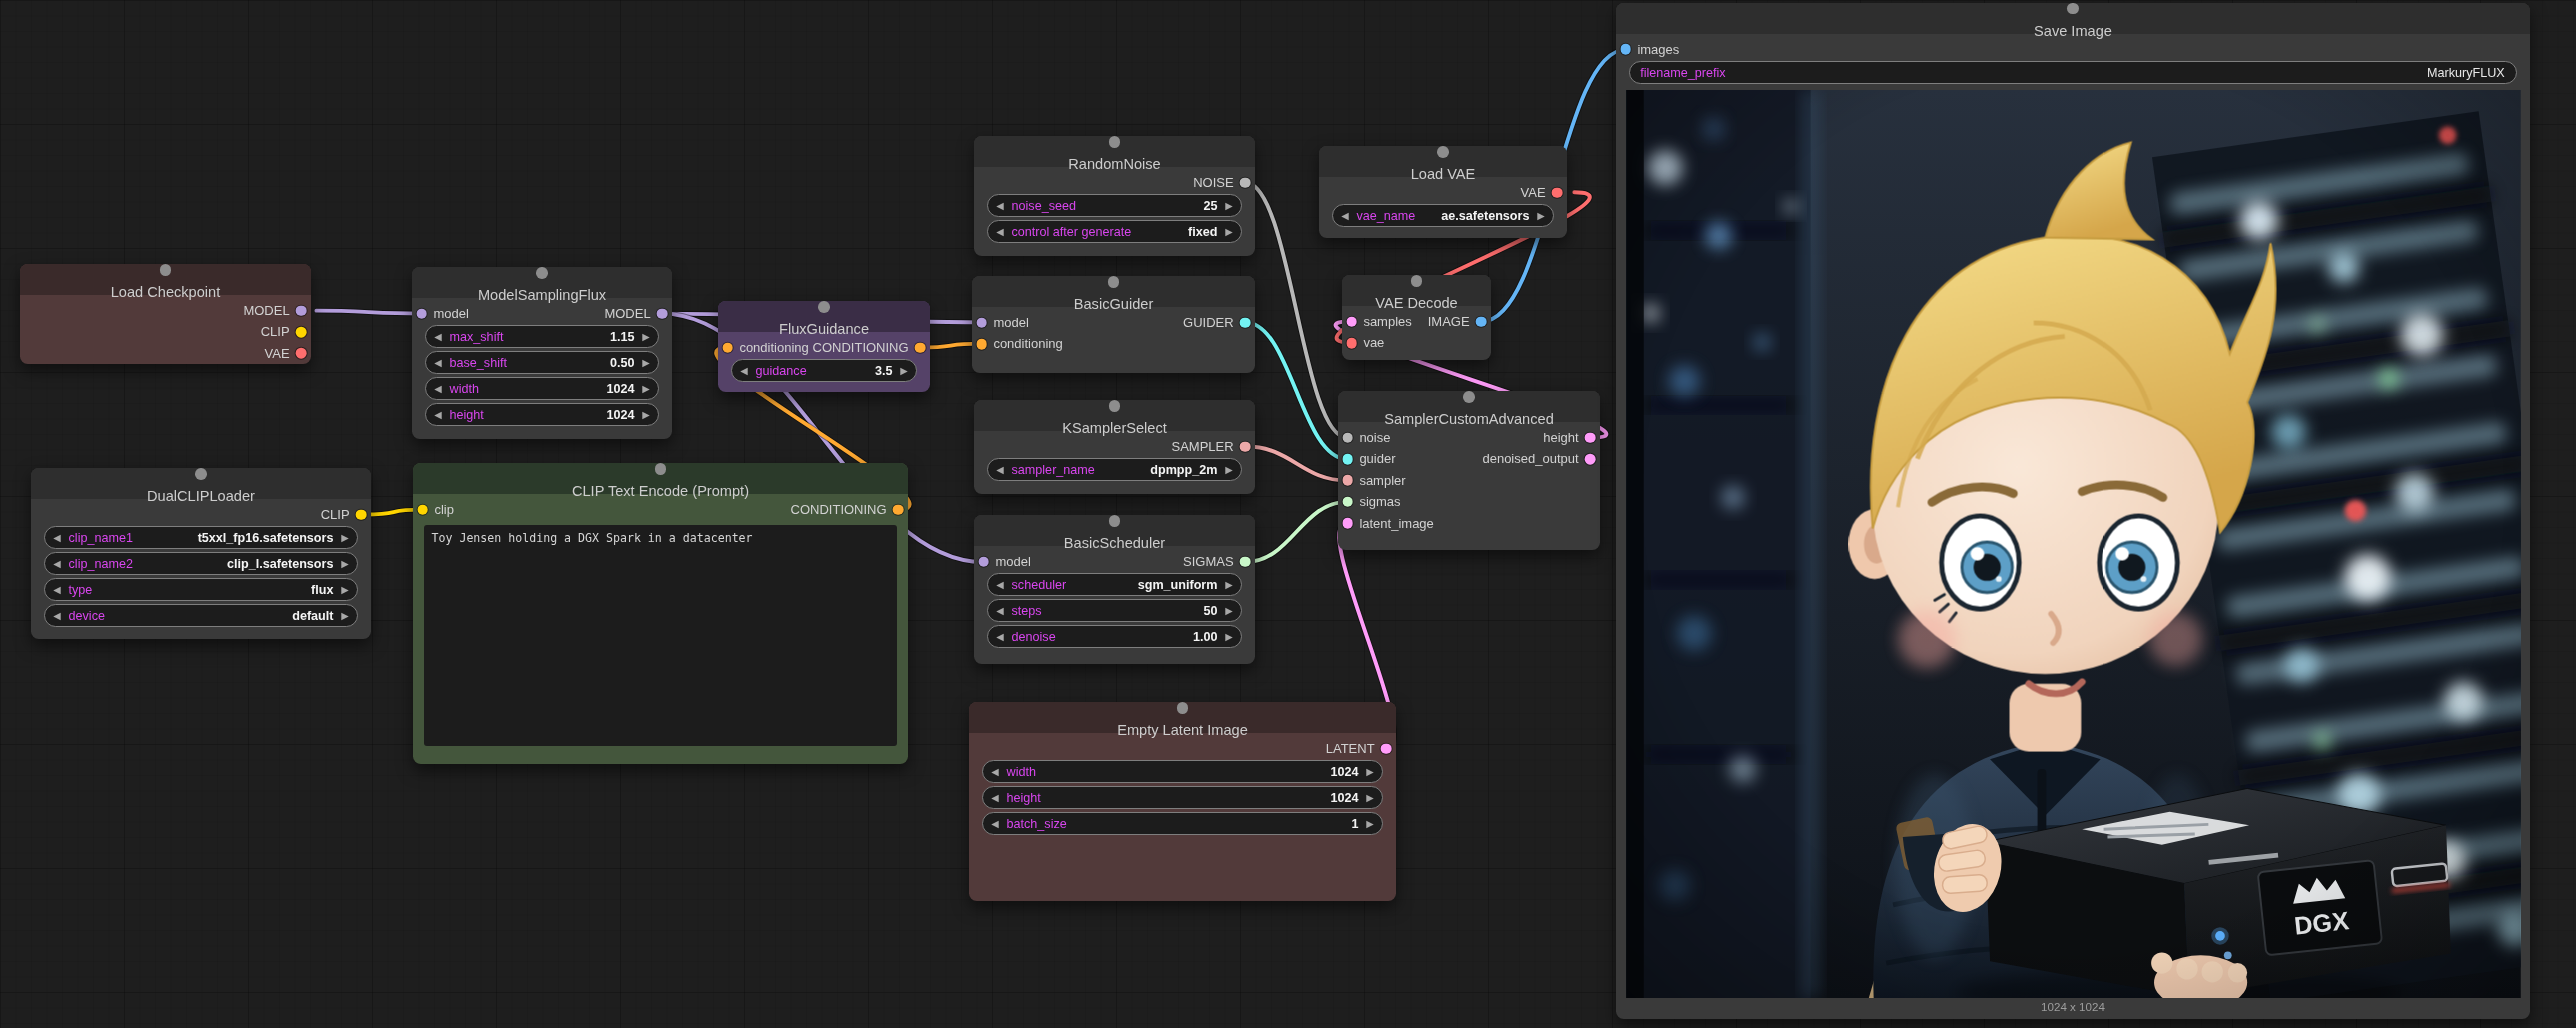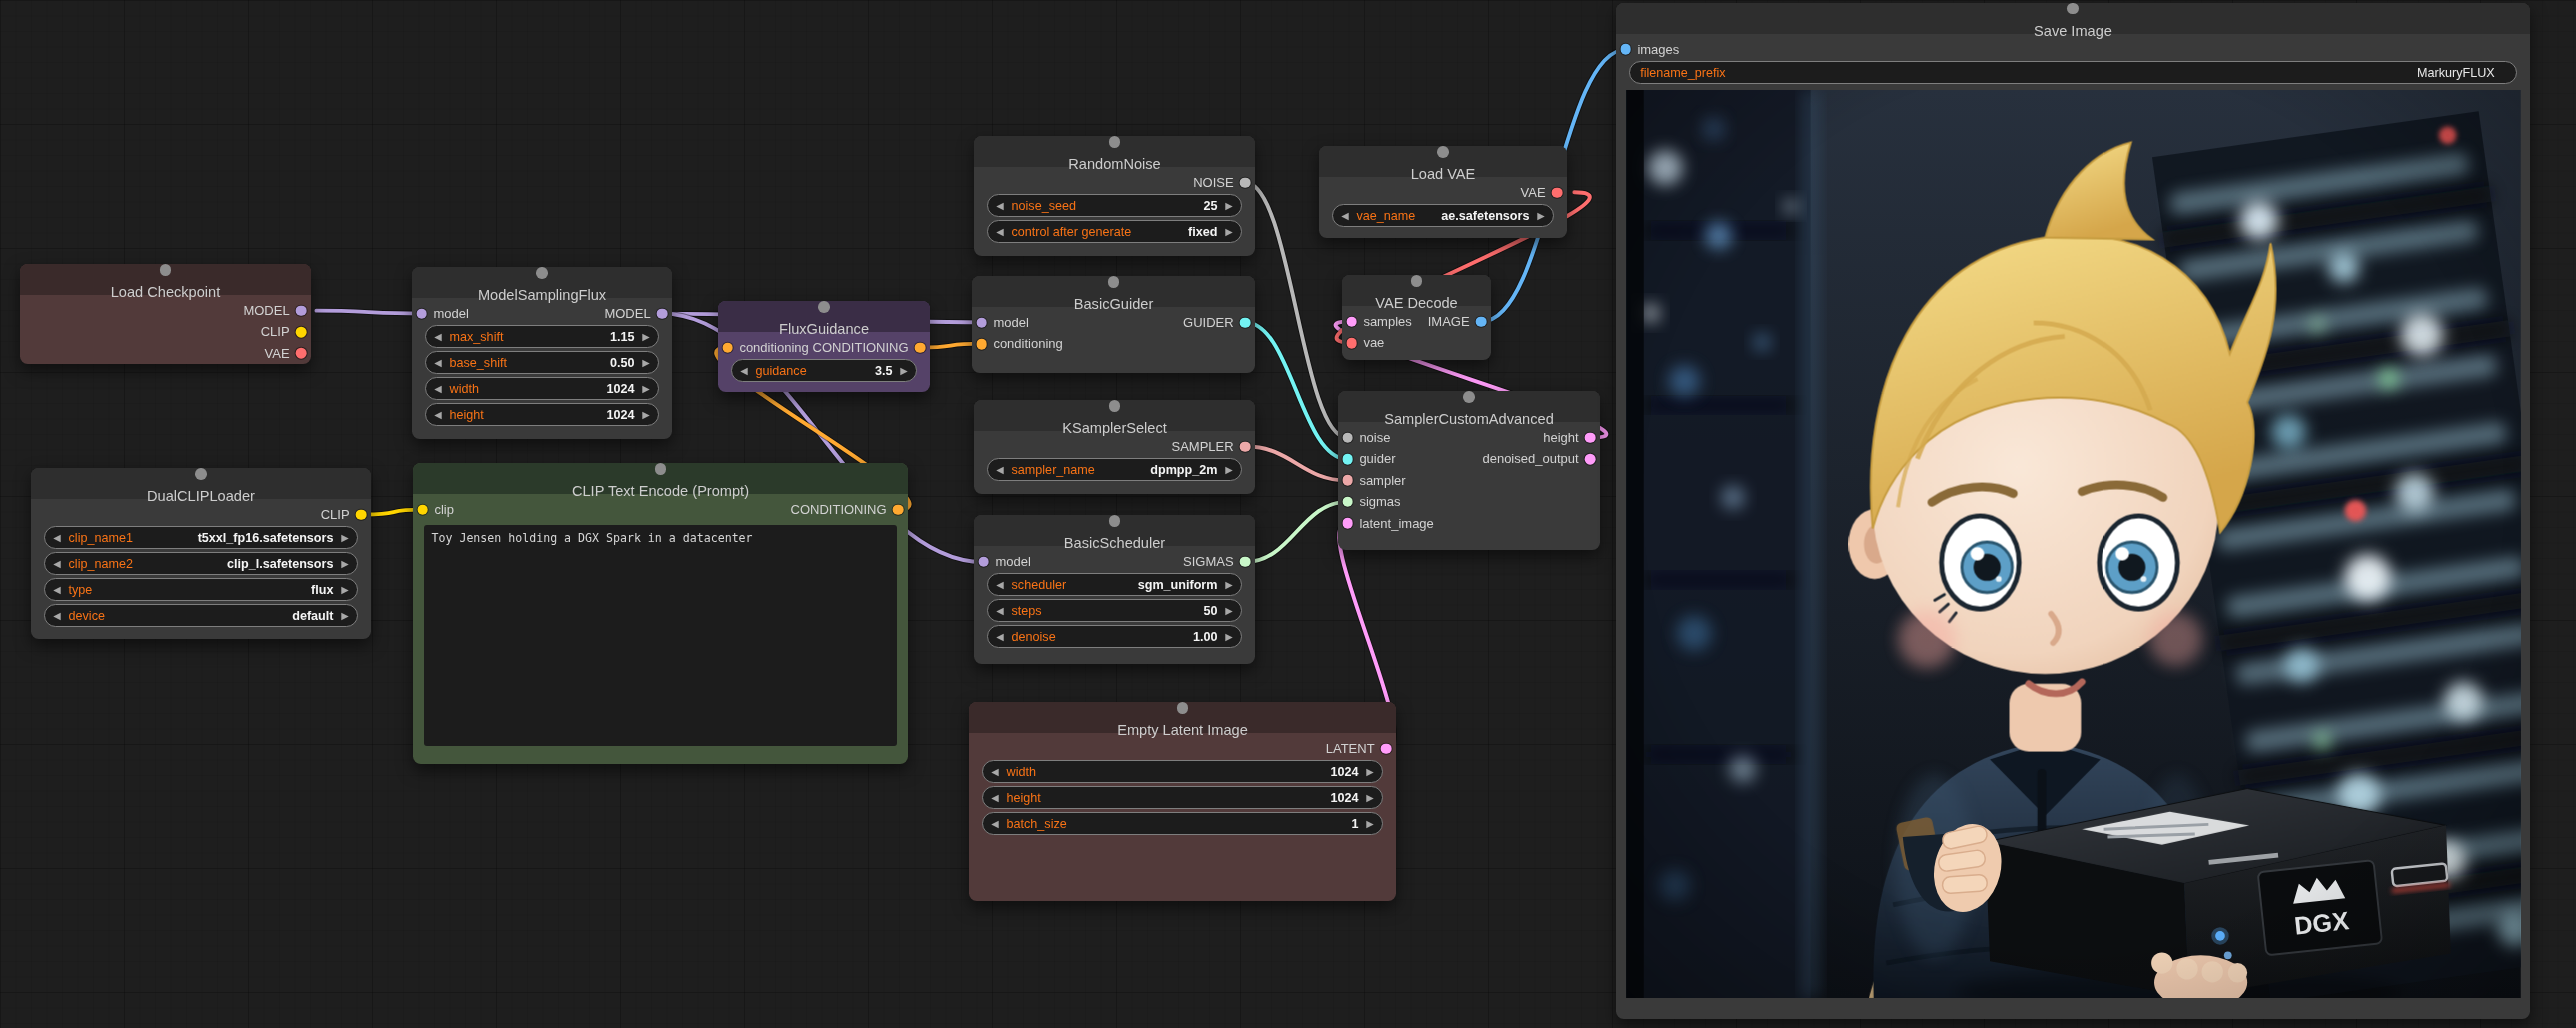--- a/index.html
+++ b/index.html
@@ -25,23 +25,23 @@
   .ttl{font-size:14.6px;color:#cdcdcd;white-space:nowrap;}
   .body{padding-top:4.9px;}
   .srow{height:21.4px;position:relative;display:flex;align-items:center;}
   .pdot{width:10.7px;height:10.7px;border-radius:50%;position:absolute;top:50%;transform:translate(-50%,-50%);box-shadow:0 0 0 1px rgba(0,0,0,.45);}
   .pdot.in{left:9.7px;} .pdot.out{left:calc(100% - 9.7px);}
   .slbl{font-size:13px;color:#d2d2d2;white-space:nowrap;}
   .slbl.in{margin-left:21.4px;} .slbl.out{margin-left:auto;margin-right:21.4px;}
   .wrow{height:26px;padding:1px 12.6px;box-sizing:border-box;}
   .pill{height:23px;background:#1c1c1c;border:1px solid #7e7e7e;border-radius:11.6px;display:flex;align-items:center;padding:0 8.7px;box-sizing:border-box;font-size:12.6px;}
   .arr{color:#a8a8a8;font-size:9.7px;line-height:1;flex:none;}
-  .wlbl{color:#f97316;margin-left:7.8px;white-space:nowrap;}
+  .wlbl{color:#d946ef;margin-left:7.8px;white-space:nowrap;}
   .wval{color:#f4f4f4;margin-left:auto;margin-right:7.8px;font-weight:bold;white-space:nowrap;}
-  .pill.noarr .wlbl{margin-left:1.9px;} .pill.noarr .wval{margin-right:13px;font-weight:normal;color:#e8e8e8;}
+  .pill.noarr .wlbl{margin-left:1.9px;} .pill.noarr .wval{margin-right:3px;font-weight:normal;color:#e8e8e8;}
   .txtbox{margin:4.9px 10.7px;background:#1c1c1c;border-radius:2.9px;color:#d6d6d6;font:11.6px "DejaVu Sans Mono",monospace;padding:5.8px 7.8px;box-sizing:border-box;white-space:pre-wrap;}
   .preview{margin:3.9px 9.7px 0;line-height:0;}
   .cap{height:16.5px;display:flex;align-items:center;justify-content:center;font-size:11.6px;color:#9d9d9d;}
 </style>
 </head>
 <body>
 
 <div class="canvas">
   <svg id="wires" width="2576" height="1029" viewBox="0 0 2654 1060">
       <path d="M 326 320 C 374.6 320, 385.4 323, 434 323" fill="none" stroke="rgba(0,0,0,0.4)" stroke-width="6"></path>
@@ -643,17 +643,18 @@
       <g fill="#f4d6ba">
         <circle cx="552" cy="900" r="11"></circle>
                   <circle cx="578" cy="906" r="11"></circle>
                   <circle cx="604" cy="909" r="11"></circle>
                   <circle cx="630" cy="910" r="10"></circle>
       </g>
     </g>
     <rect width="922" height="936" fill="url(#pgVig)"></rect>
   </svg>
 </div>
+          <div class="cap">1024 x 1024</div>
         </div>
       </div>
     </div>
 </div>
 
 
 </body></html>

